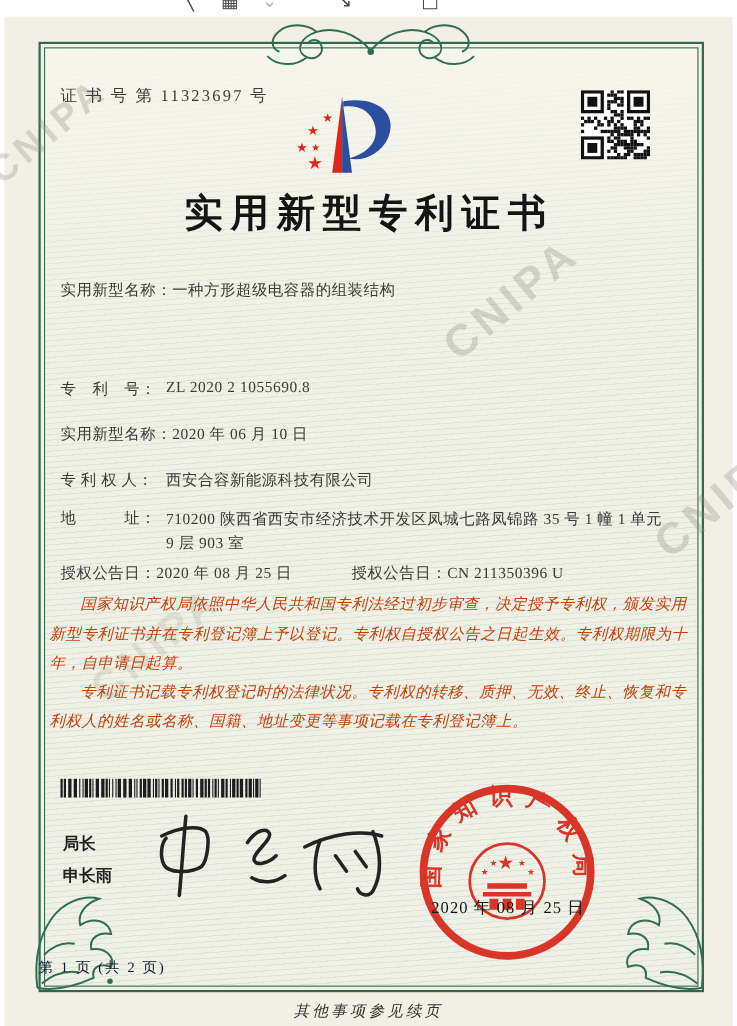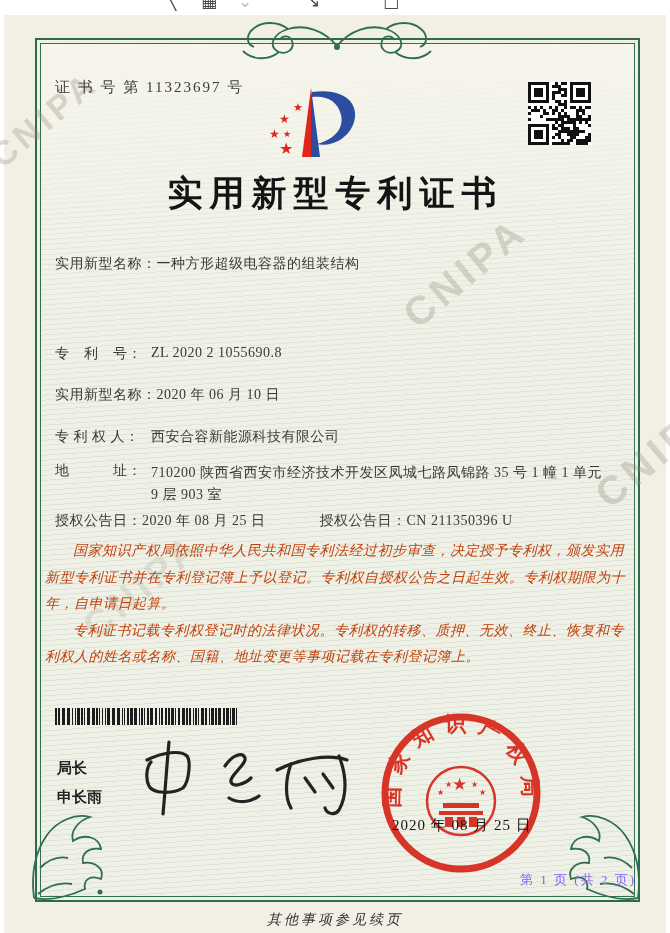--- a/index.html
+++ b/index.html
@@ -30,21 +30,21 @@
   #grant-row .gap{display:inline-block;width:54px;}
   #paras{left:45px;top:538px;width:584px;font-size:14px;line-height:26.5px;color:#c2410c;
          font-style:italic;}
   #paras p{margin:0;text-indent:2em;letter-spacing:.5px;}
   #barcode{left:55px;top:708px;width:185px;height:17px;}
   #signer{left:57px;top:753px;font-family:"Liberation Sans","DejaVu Sans",sans-serif;
           font-weight:bold;font-size:15px;line-height:29px;color:#222;}
   #signature{left:125px;top:736px;z-index:5;}
   #seal{left:379px;top:711px;z-index:5;}
   #seal-date{left:392px;top:816px;z-index:6;font-size:15px;color:#141414;letter-spacing:1px;}
-  #page-foot{left:35px;top:871px;width:601px;text-align:right;font-size:13px;color:#8b5cf6;letter-spacing:2px;}
+  #page-foot{left:35px;top:871px;width:601px;text-align:left;font-size:13px;color:#0f172a;letter-spacing:2px;}
   #cont-note{left:0;top:911px;width:670px;text-align:center;font-size:14px;font-style:italic;color:#333;letter-spacing:3px;}
   #qr{left:528px;top:82px;z-index:4;}
   #logo{left:245px;top:86px;z-index:4;}
 </style>
 </head>
 <body>
 
 <div id="stage">
 
   <div id="toolbar-strip">

